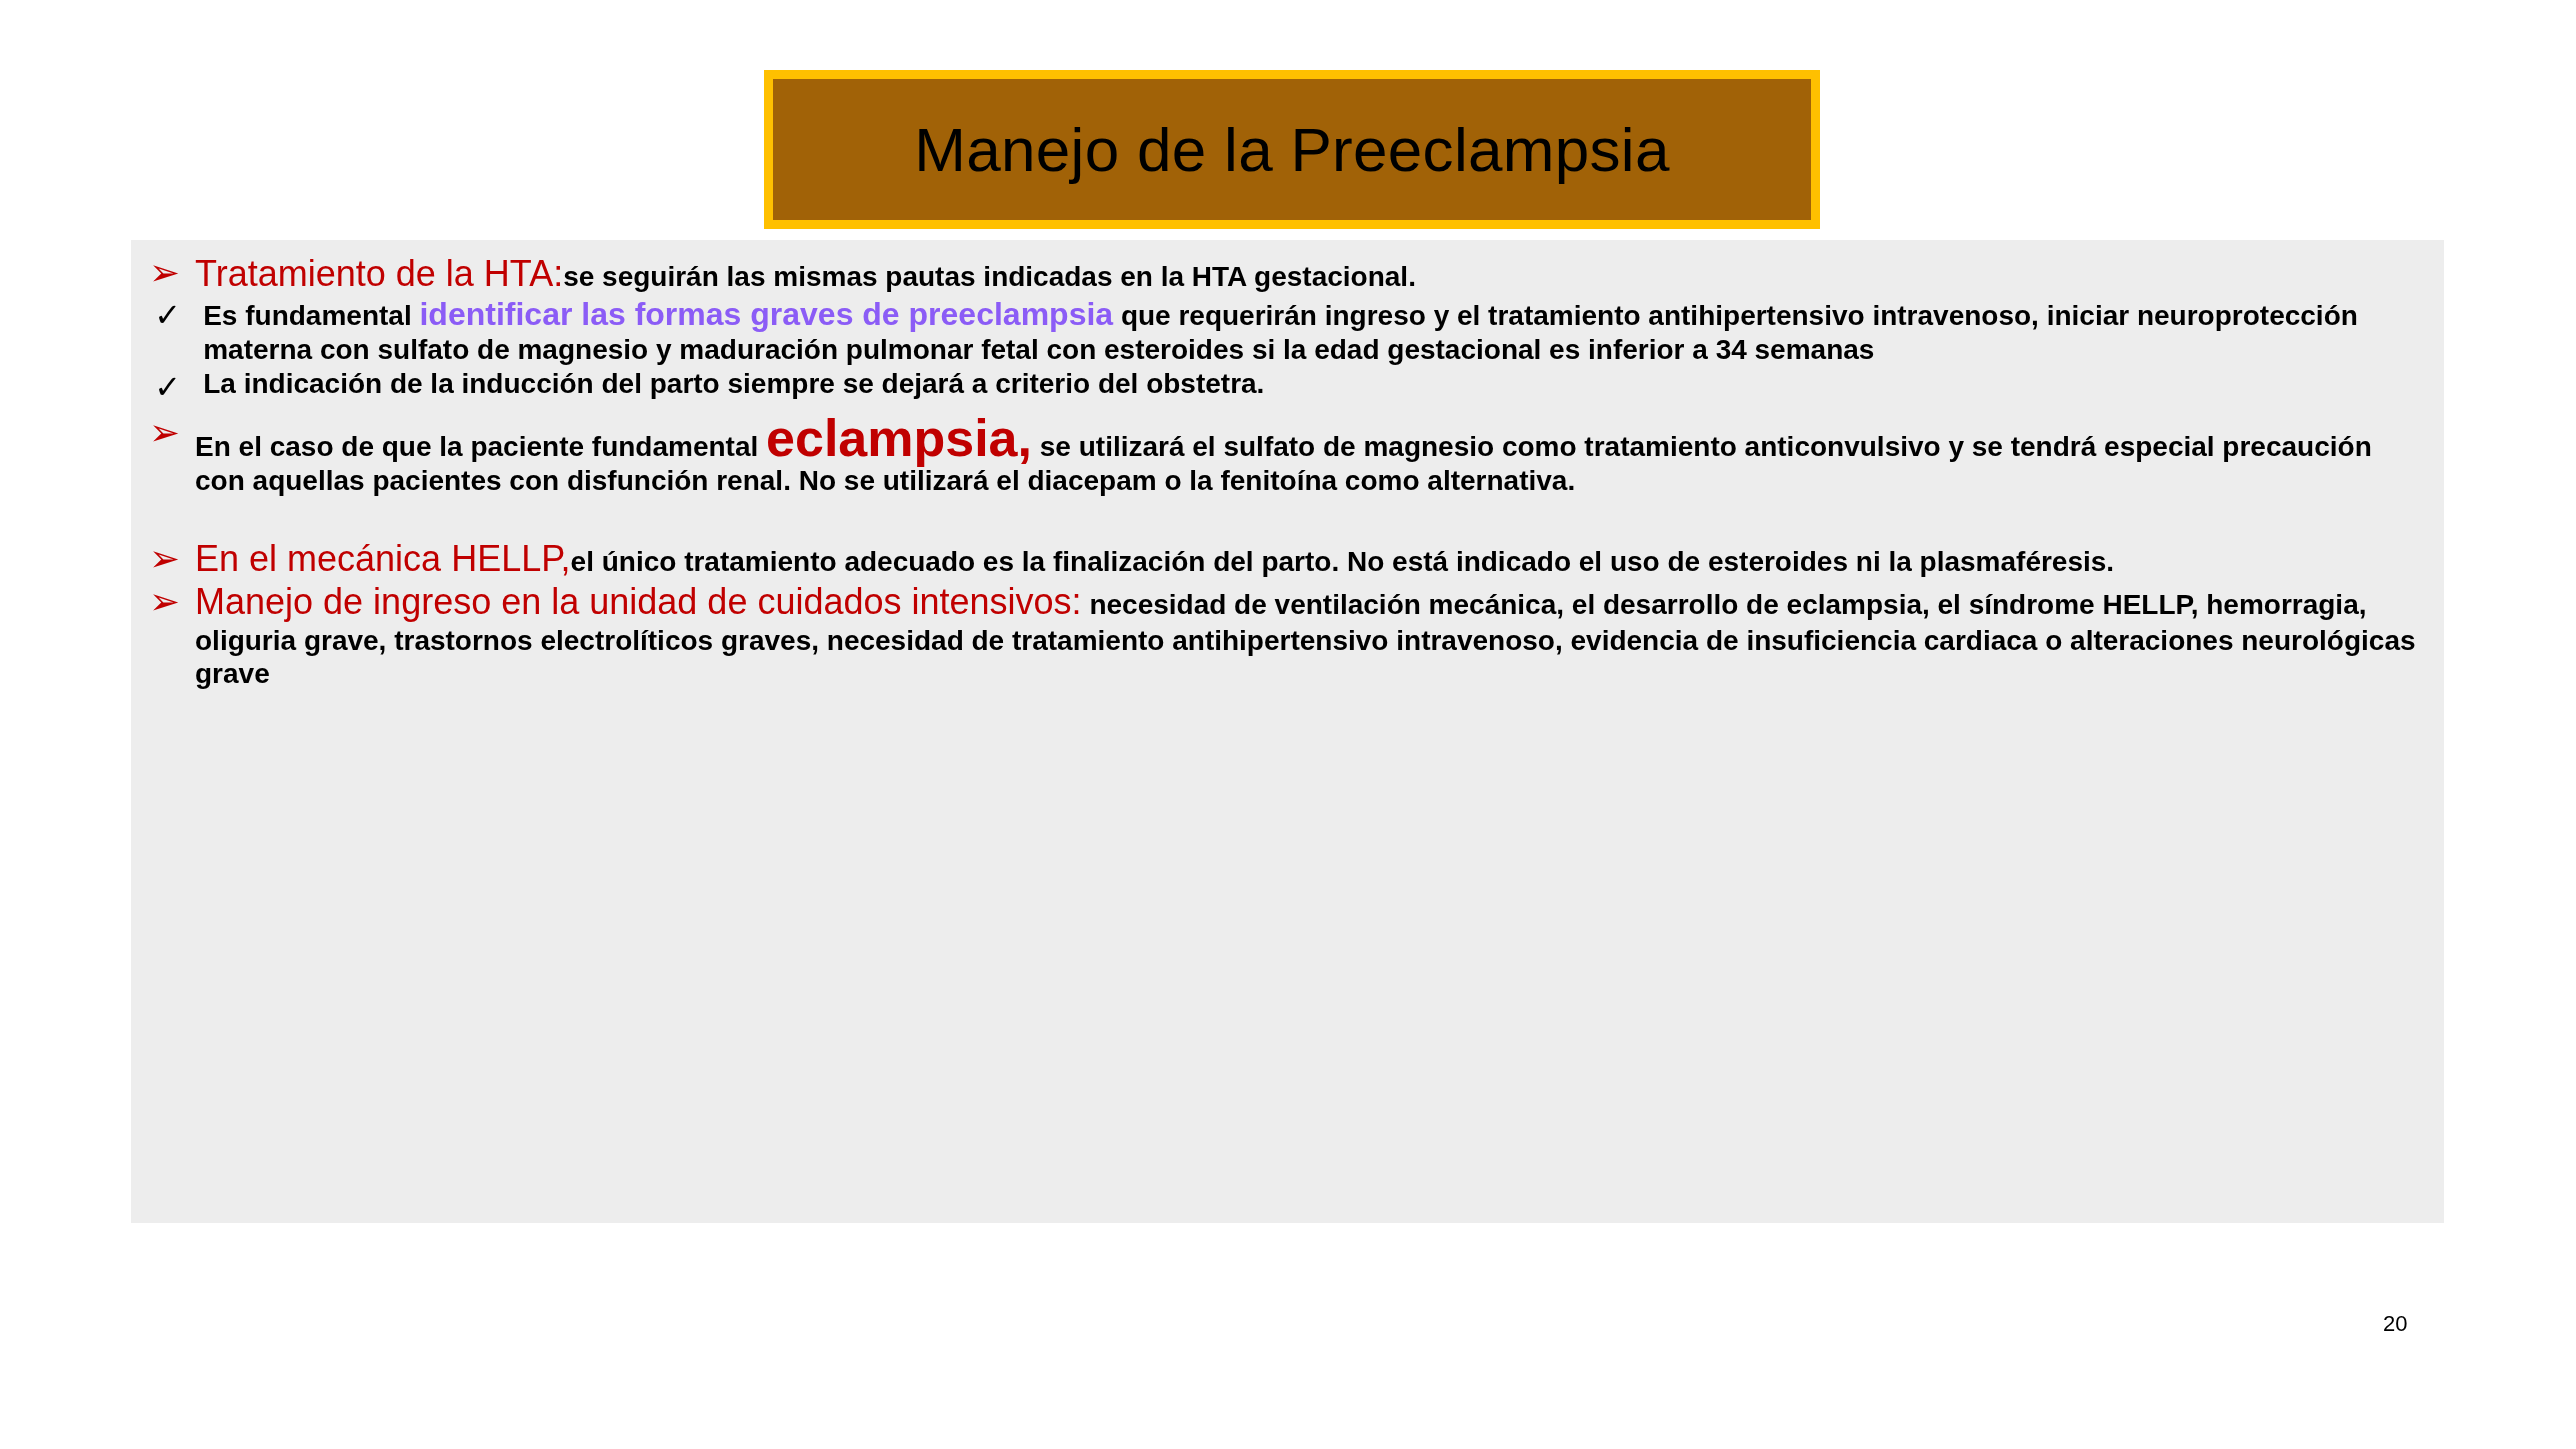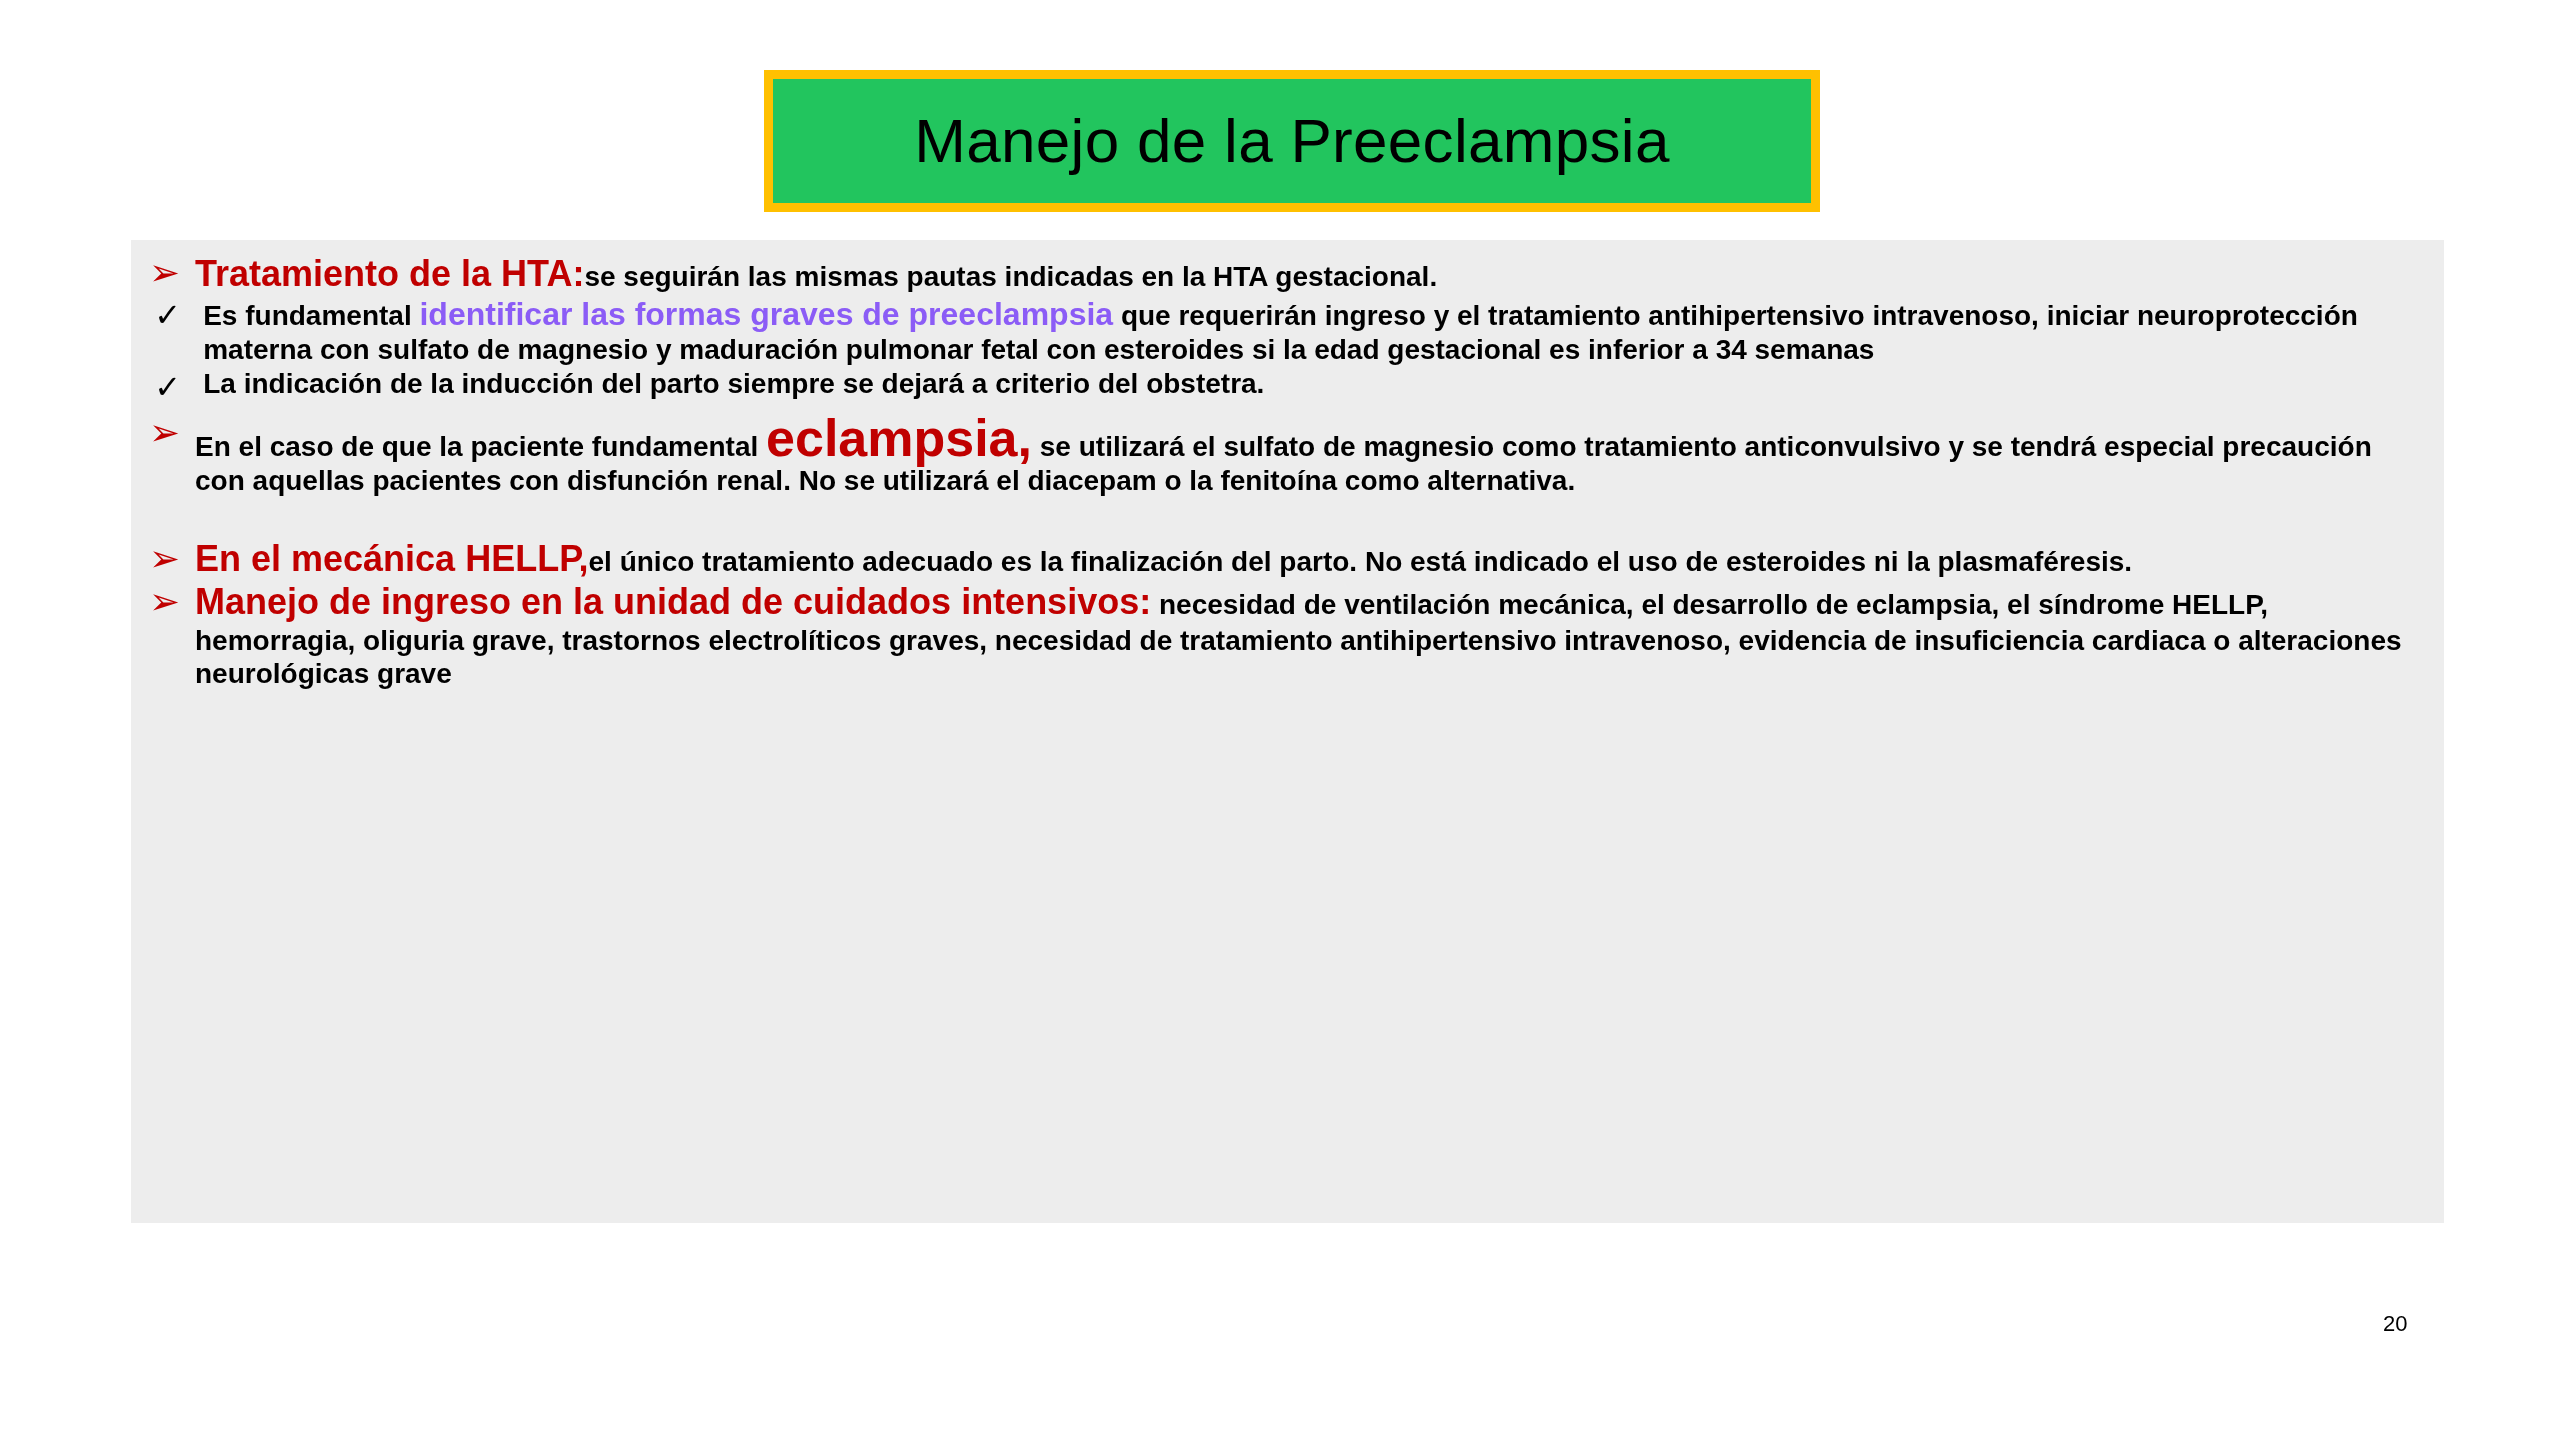--- a/index.html
+++ b/index.html
@@ -14,24 +14,24 @@
     font-family: "Liberation Sans", sans-serif;
     overflow: hidden;
   }
 
   
   .title-box {
     position: absolute;
     left: 764px;
     top: 70px;
     width: 1056px;
-    height: 142px;
+    height: 159px;
     box-sizing: border-box;
     border: 9.7px solid #FFC000;
-    background: #22c55e;
+    background: #a16207;
     display: flex;
     align-items: center;
     justify-content: center;
   }
   .title-text {
     font-size: 62px;
     font-weight: 400;
     color: #000000;
     line-height: 1;
     letter-spacing: 0.3px;
@@ -83,21 +83,21 @@
 
   
   .t {
     color: #000000;
     font-size: 28px;
     line-height: 1.20;
     font-weight: 700;
   }
   .t-red-bold {
     color: #C00000;
-    font-weight: bold;
+    font-weight: normal;
     font-size: 36px;
     line-height: 1.20;
   }
   .t-red-bold-sm {
     color: #8b5cf6;
     font-weight: bold;
     font-size: 32px;
     line-height: 1.20;
   }
   .t-huge-red {

